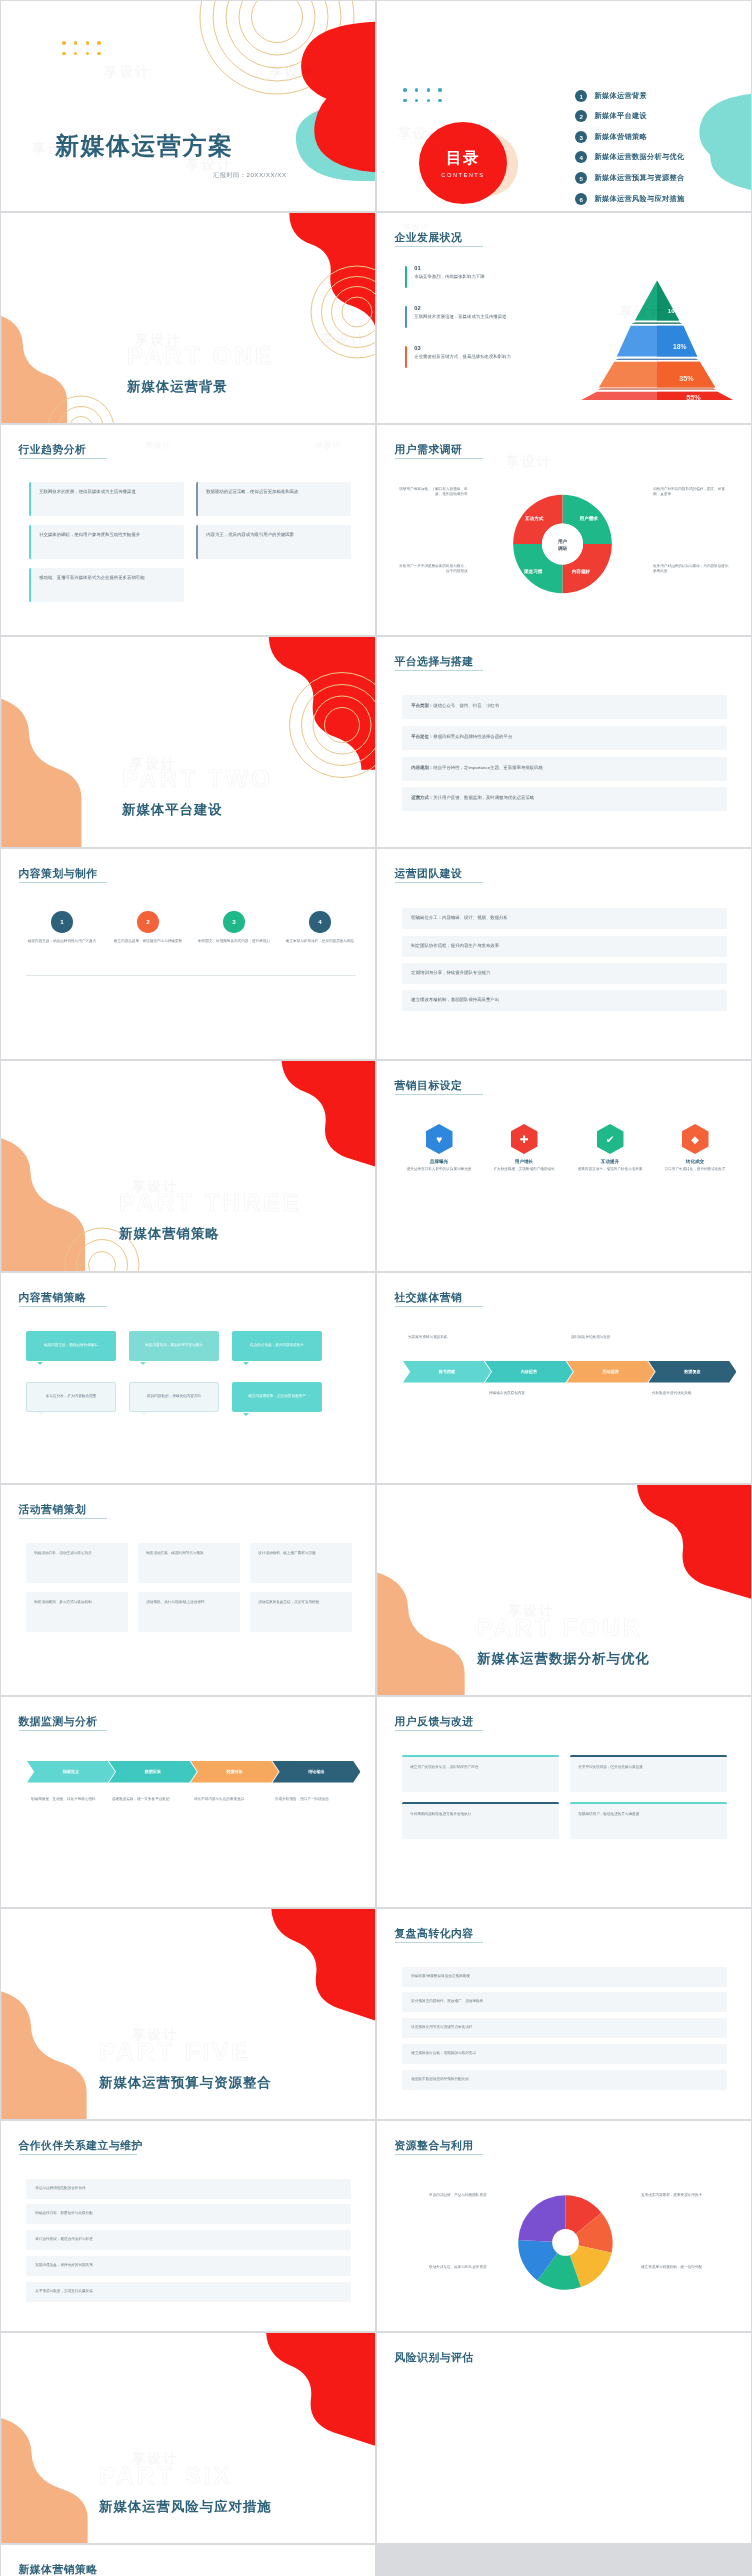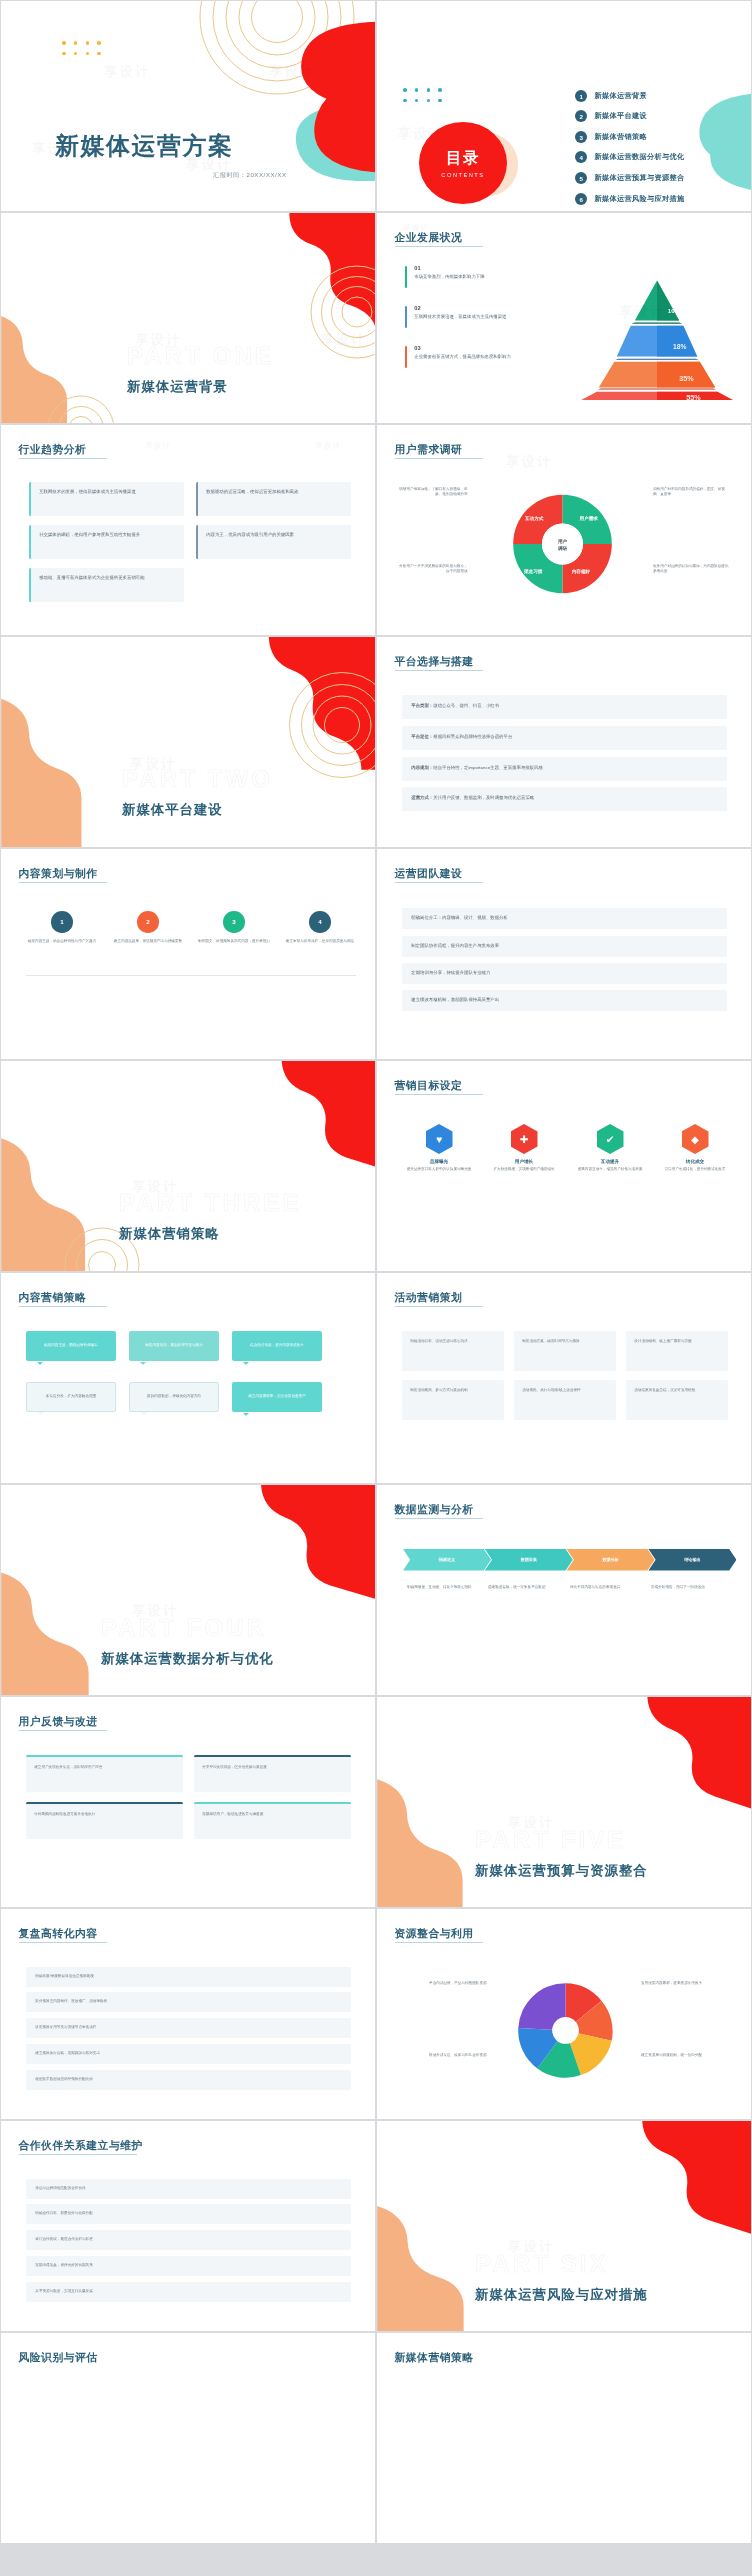--- a/index.html
+++ b/index.html
@@ -372,20 +372,34 @@
       <span class="tiny">多渠道分发，扩大内容触达范围</span>
     </div>
     <div class="bubble" style="left:128px;top:109px;width:90px;height:30px;background:#eef6f8;color:#eef6f8;border:0.5px solid #cfe4ea;">
       <span class="tiny">跟踪内容数据，持续优化内容方向</span>
     </div>
     <div class="bubble" style="left:231px;top:109px;width:90px;height:30px;background:#5fd6cf;color:#5fd6cf;">
       <span class="tiny" style="color:#fff;">建立内容素材库，沉淀优质创意资产</span>
     </div>
   </div>
 
+  <div class="slide">
+    <div class="h-title">社交媒体营销</div>
+    <div class="h-rule"></div>
+    <div style="position:absolute;left:26px;top:88px;display:flex;">
+      <div class="chev" style="width:88px;height:21.6px;background:#5fd6cf;">账号搭建</div>
+      <div class="chev" style="width:88px;height:21.6px;background:#3ec8bf;margin-left:-6.2px;">内容运营</div>
+      <div class="chev" style="width:88px;height:21.6px;background:#f6a95e;margin-left:-6.2px;">互动运营</div>
+      <div class="chev" style="width:88px;height:21.6px;background:#2d6079;margin-left:-6.2px;">数据复盘</div>
+    </div>
+    <div class="tiny" style="position:absolute;left:31px;top:62px;width:72px;">完善账号资料与视觉形象</div>
+    <div class="tiny" style="position:absolute;left:112px;top:118px;width:72px;">持续输出优质原创内容</div>
+    <div class="tiny" style="position:absolute;left:194px;top:62px;width:72px;">及时回复评论私信与社群</div>
+    <div class="tiny" style="position:absolute;left:275px;top:118px;width:72px;">分析数据并迭代优化策略</div>
+  </div>
 
   <div class="slide">
     <div class="h-title">活动营销策划</div>
     <div class="h-rule"></div>
     <div class="card" style="left:25px;top:58px;width:102px;height:40px;">
         <div class="tiny" style="padding:8.2px;">明确活动目标、活动主题与核心玩法</div>
       </div>
     <div class="card" style="left:137px;top:58px;width:102px;height:40px;">
         <div class="tiny" style="padding:8.2px;">制定活动方案，确定时间节点与预算</div>
       </div>
@@ -466,20 +480,40 @@
         <div class="tiny" style="padding:6.7px 9.3px;">拆分预算至内容制作、投放推广、活动等板块</div>
       </div>
     <div class="card" style="left:25px;top:109px;width:325px;height:19.6px;">
         <div class="tiny" style="padding:6.7px 9.3px;">设定预算使用节奏与关键节点审批流程</div>
       </div>
     <div class="card" style="left:25px;top:135px;width:325px;height:19.6px;">
         <div class="tiny" style="padding:6.7px 9.3px;">建立预算执行台账，定期跟踪与核对支出</div>
       </div>
     <div class="card" style="left:25px;top:161px;width:325px;height:19.6px;">
         <div class="tiny" style="padding:6.7px 9.3px;">根据效果数据动态调整预算分配比例</div>
+      </div>
+  </div>
+
+  <div class="slide">
+    <div class="h-title">合作伙伴关系建立与维护</div>
+    <div class="h-rule" style="width:118px;"></div>
+    <div class="card" style="left:25px;top:58px;width:325px;height:19.6px;">
+        <div class="tiny" style="padding:6.7px 9.3px;">筛选与品牌调性匹配的合作伙伴</div>
+      </div>
+    <div class="card" style="left:25px;top:83px;width:325px;height:19.6px;">
+        <div class="tiny" style="padding:6.7px 9.3px;">明确合作目标、权责划分与收益分配</div>
+      </div>
+    <div class="card" style="left:25px;top:109px;width:325px;height:19.6px;">
+        <div class="tiny" style="padding:6.7px 9.3px;">签订合作协议，规范合作流程与标准</div>
+      </div>
+    <div class="card" style="left:25px;top:135px;width:325px;height:19.6px;">
+        <div class="tiny" style="padding:6.7px 9.3px;">定期沟通复盘，保持良好的长期关系</div>
+      </div>
+    <div class="card" style="left:25px;top:161px;width:325px;height:19.6px;">
+        <div class="tiny" style="padding:6.7px 9.3px;">共享资源与数据，实现互利共赢发展</div>
       </div>
   </div>
 
   <div class="slide">
     <div class="h-title">资源整合与利用</div>
     <div class="h-rule"></div>
     <svg width="129" height="118" style="position:absolute;left:124px;top:64px;" viewBox="0 0 250 230">
       <g transform="translate(125,112)">
         <path d="M0,0 L0,-92 A92,92 0 0,1 70,-58 Z" fill="#ef3d33"></path>
         <path d="M0,0 L70,-58 A92,92 0 0,1 90,20 Z" fill="#f4623a"></path>
@@ -490,40 +524,20 @@
         <circle r="26" fill="#ffffff"></circle>
       </g>
     </svg>
     <div class="tiny" style="position:absolute;left:21.6px;top:72px;width:88px;text-align:right;">整合内部品牌、产品与销售团队资源</div>
     <div class="tiny" style="position:absolute;left:21.6px;top:144px;width:88px;text-align:right;">联动外部渠道、媒体与KOL合作资源</div>
     <div class="tiny" style="position:absolute;left:264px;top:72px;width:88px;">复用优质内容素材，提高资源使用效率</div>
     <div class="tiny" style="position:absolute;left:264px;top:144px;width:88px;">建立资源库与调度机制，统一管理分配</div>
   </div>
 
   <div class="slide">
-    <div class="h-title">合作伙伴关系建立与维护</div>
-    <div class="h-rule" style="width:118px;"></div>
-    <div class="card" style="left:25px;top:58px;width:325px;height:19.6px;">
-        <div class="tiny" style="padding:6.7px 9.3px;">筛选与品牌调性匹配的合作伙伴</div>
-      </div>
-    <div class="card" style="left:25px;top:83px;width:325px;height:19.6px;">
-        <div class="tiny" style="padding:6.7px 9.3px;">明确合作目标、权责划分与收益分配</div>
-      </div>
-    <div class="card" style="left:25px;top:109px;width:325px;height:19.6px;">
-        <div class="tiny" style="padding:6.7px 9.3px;">签订合作协议，规范合作流程与标准</div>
-      </div>
-    <div class="card" style="left:25px;top:135px;width:325px;height:19.6px;">
-        <div class="tiny" style="padding:6.7px 9.3px;">定期沟通复盘，保持良好的长期关系</div>
-      </div>
-    <div class="card" style="left:25px;top:161px;width:325px;height:19.6px;">
-        <div class="tiny" style="padding:6.7px 9.3px;">共享资源与数据，实现互利共赢发展</div>
-      </div>
-  </div>
-
-  <div class="slide">
     <svg width="376" height="212" style="position:absolute;left:0;top:0" viewBox="0 0 730 412">
       <path d="M730 0 L515 0 Q 518 46 562 63 Q 608 82 602 128 Q 596 175 645 193 L730 220 L730 0Z" fill="#f61a16"></path>
       <path d="M0 165 Q 57 183 59 233 Q 61 285 118 303 Q 170 319 168 365 L168 412 L0 412 Z" fill="#f6b183"></path>
     </svg>
     <div class="wm" style="left:131px;top:117px;">享设计</div>
     <div class="part-ghost" style="left:98px;top:129px;">PART SIX</div>
     <div class="part-title" style="left:98px;top:165px;">新媒体运营风险与应对措施</div>
   </div>
 
   <div class="slide">

